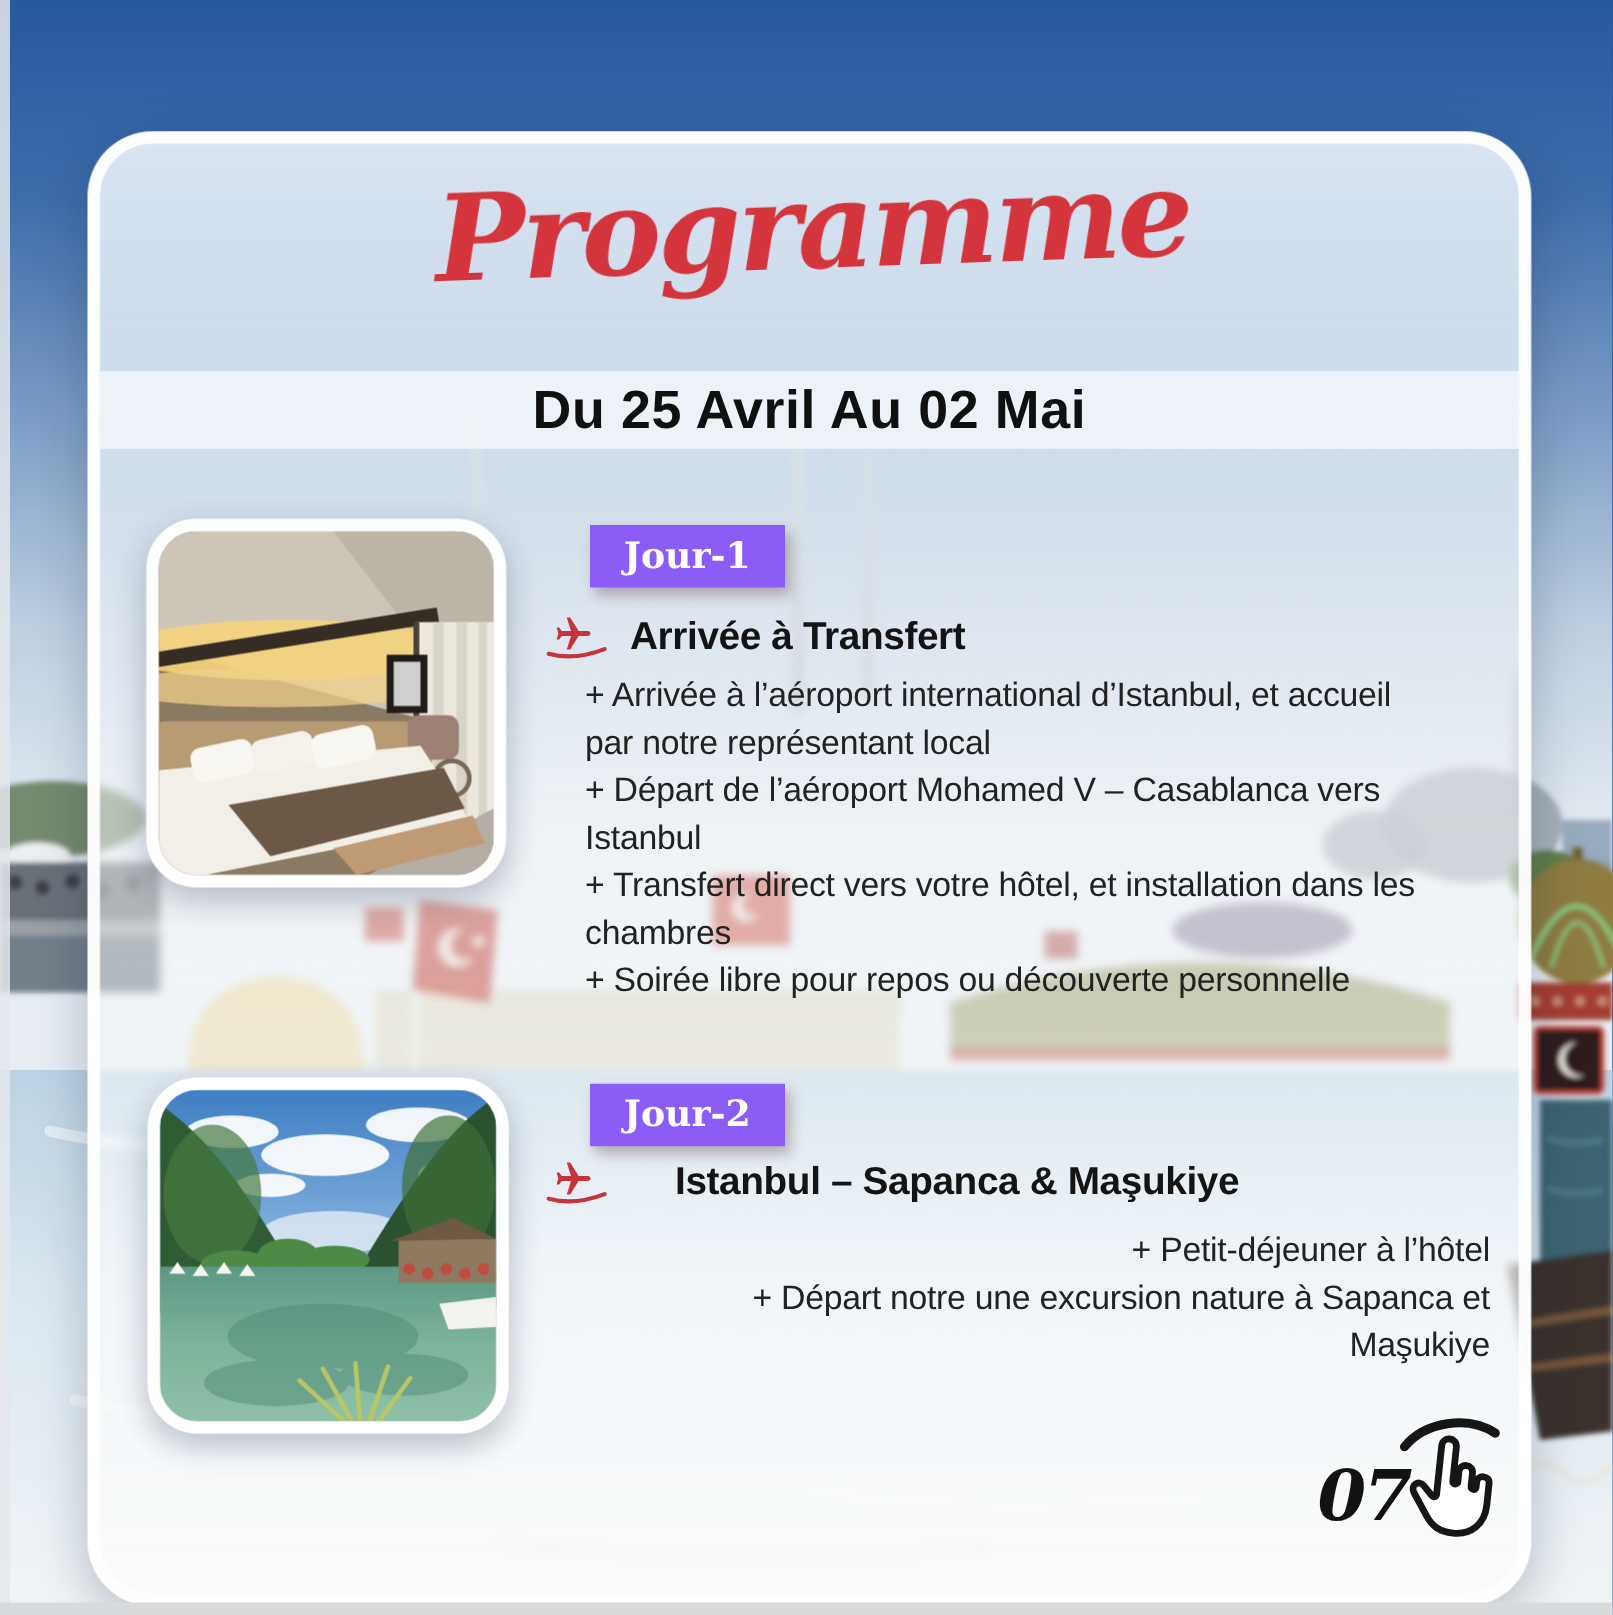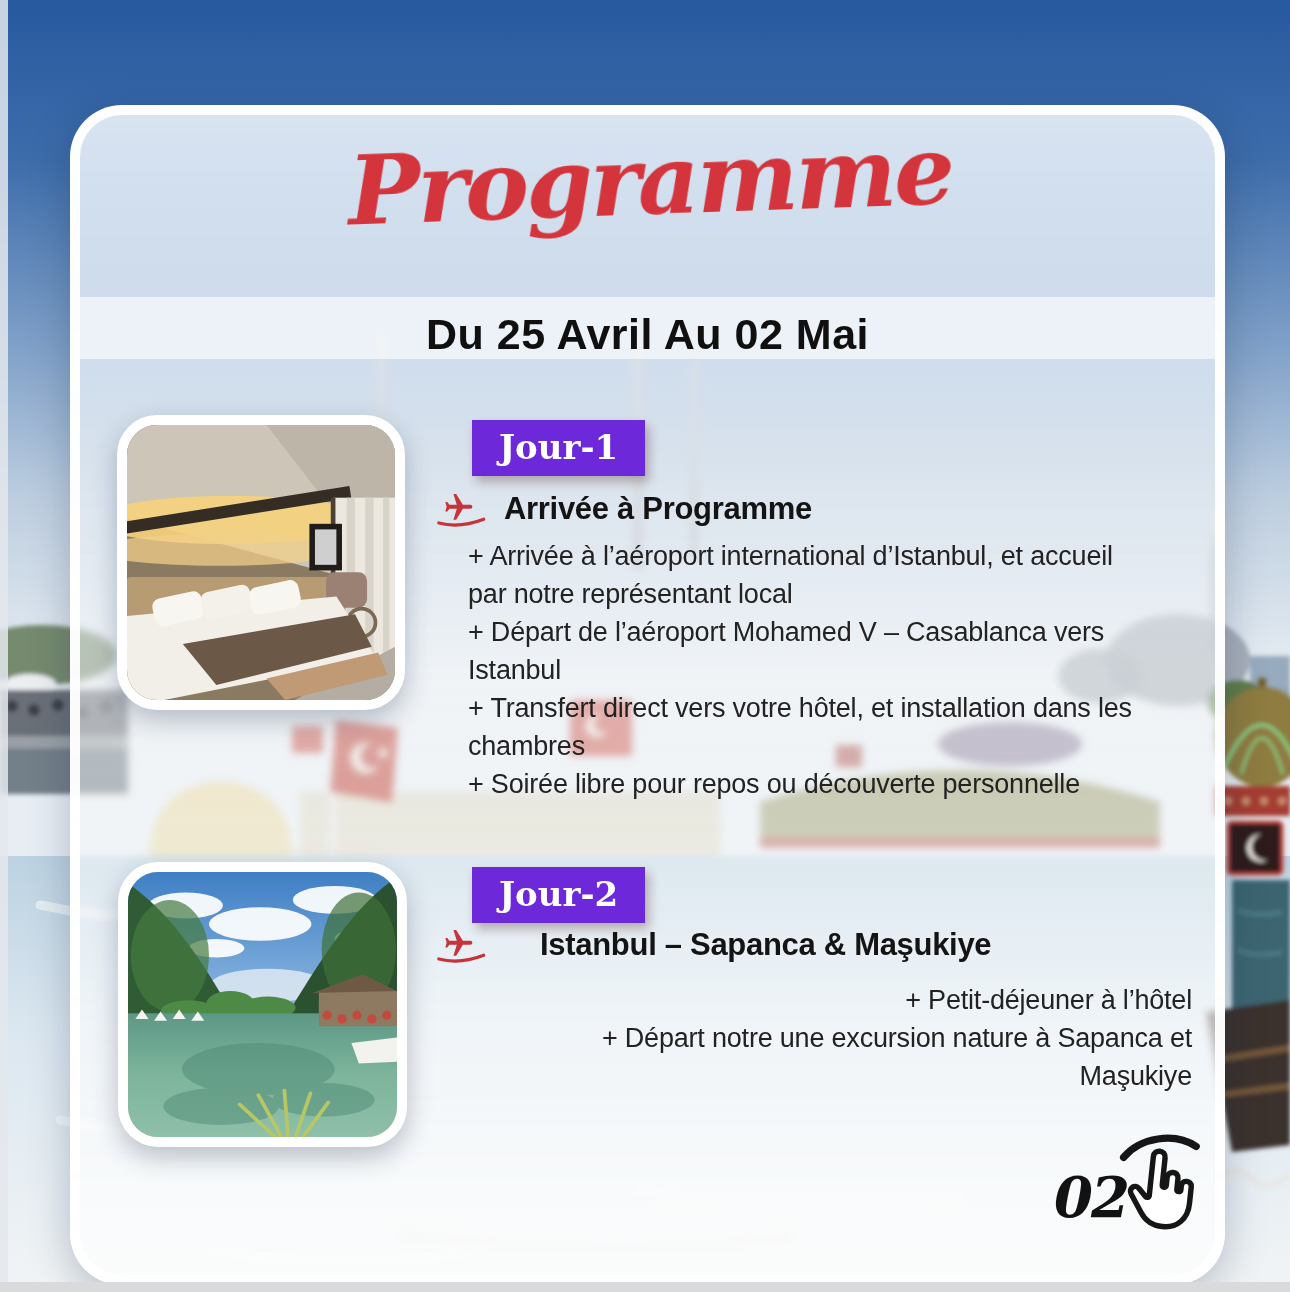--- a/index.html
+++ b/index.html
@@ -31,40 +31,40 @@
 
   .page-title{
     position:absolute;left:295px;top:128px;width:710px;text-align:center;z-index:10;
     font-family:"DejaVu Serif",serif;font-style:italic;font-weight:bold;
     font-size:96px;line-height:1.1;color:#d4353c;letter-spacing:-3px;
     transform:rotate(-2deg);
   }
   .date-band{
     position:absolute;left:80px;top:297px;width:1135px;height:62px;z-index:10;
     background:rgba(255,255,255,.62);
-    display:flex;align-items:flex-end;justify-content:center;
+    display:flex;align-items:center;justify-content:center;
   }
   .date-band span{
     font-size:43px;font-weight:bold;color:#101010;letter-spacing:.5px;
   }
 
   .photo{
     position:absolute;z-index:10;box-sizing:border-box;
     border:10px solid #ffffff;border-radius:40px;overflow:hidden;
     box-shadow:0 10px 26px rgba(25,40,70,.28);
     background:#cccccc;
   }
   .photo-hotel{left:117px;top:415px;width:288px;height:295px;}
   .photo-lake{left:118px;top:862px;width:289px;height:285px;}
   .photo svg{width:100%;height:100%;}
 
   .day-badge{
     position:absolute;z-index:11;display:inline-block;
-    background:#6d28d9;color:#ffffff;
-    font-family:"DejaVu Serif",serif;font-weight:bold;font-size:34px;
+    background:#8b5cf6;color:#ffffff;
+    font-family:"DejaVu Serif",serif;font-weight:bold;font-size:29px;
     padding:7px 27px 9px 27px;
     box-shadow:4px 6px 10px rgba(70,20,20,.30);
   }
   .badge-1{left:472px;top:420px;}
   .badge-2{left:472px;top:867px;}
 
   .heading-row{position:absolute;z-index:11;display:flex;align-items:center;gap:11px;}
   .heading-1{left:437px;top:490px;}
   .heading-2{left:437px;top:926px;gap:47px;}
   .plane{width:56px;height:38px;flex:0 0 auto;}
@@ -231,21 +231,21 @@
 
 <div class="day-badge badge-1">Jour-1</div>
 
 <div class="heading-row heading-1">
   <svg class="plane" viewBox="0 0 60 40" aria-hidden="true">
     <g fill="#c5343a">
       <path transform="translate(6,1) scale(1.45) rotate(90 12 12)" d="M21 16v-2l-8-5V3.5c0-.83-.67-1.5-1.5-1.5S10 2.67 10 3.5V9l-8 5v2l8-2.5V19l-2 1.5V22l3.5-1 3.5 1v-1.5L13 19v-5.5l8 2.5z"></path>
     </g>
     <path d="M2 35 Q24 41 50 31" stroke="#c5343a" stroke-width="3.5" fill="none" stroke-linecap="round"></path>
   </svg>
-  <span class="day-heading">Arrivée à Programme</span>
+  <span class="day-heading">Arrivée à Transfert</span>
 </div>
 
 <ul class="bullets bullets-1">
   <li>+ Arrivée à l’aéroport international d’Istanbul, et accueil
 par notre représentant local</li>
   <li>+ Départ de l’aéroport Mohamed V – Casablanca vers
 Istanbul</li>
   <li>+ Transfert direct vers votre hôtel, et installation dans les
 chambres</li>
   <li>+ Soirée libre pour repos ou découverte personnelle</li>
@@ -326,21 +326,21 @@
   <span class="day-heading">Istanbul – Sapanca &amp; Maşukiye</span>
 </div>
 
 <ul class="bullets bullets-2">
   <li>+ Petit-déjeuner à l’hôtel</li>
   <li>+ Départ notre une excursion nature à Sapanca et
 Maşukiye</li>
 </ul>
 
 <div class="page-num-group">
-  <span class="page-num">02</span>
+  <span class="page-num">07</span>
   <svg class="hand" viewBox="0 0 130 120" aria-hidden="true">
     <path d="M26 34 C44 12 82 6 106 22" fill="none" stroke="#161616" stroke-width="8" stroke-linecap="round"></path>
     <path d="M56 34 c0-9 13-9 13 0 l0 30 c0 3 4.5 3 4.5 0 l0-9 c0-8 12-8 12 0 l0 12 c0 3 4.5 3 4.5 .5 l0-5 c0-7 11-7 11 0 l0 19 c0 17-11 28-27 28 c-12 0-19-4-25-13 l-13-19 c-4-6 3-12 8-7 l8 8 c1.5 1.5 4 .8 4-1.5 z" fill="#ffffff" stroke="#161616" stroke-width="6" stroke-linejoin="round" stroke-linecap="round" transform="rotate(6 65 60)"></path>
   </svg>
 </div>
 
 <div class="left-strip"></div>
 <div class="bottom-strip"></div>
 
 </body></html>

